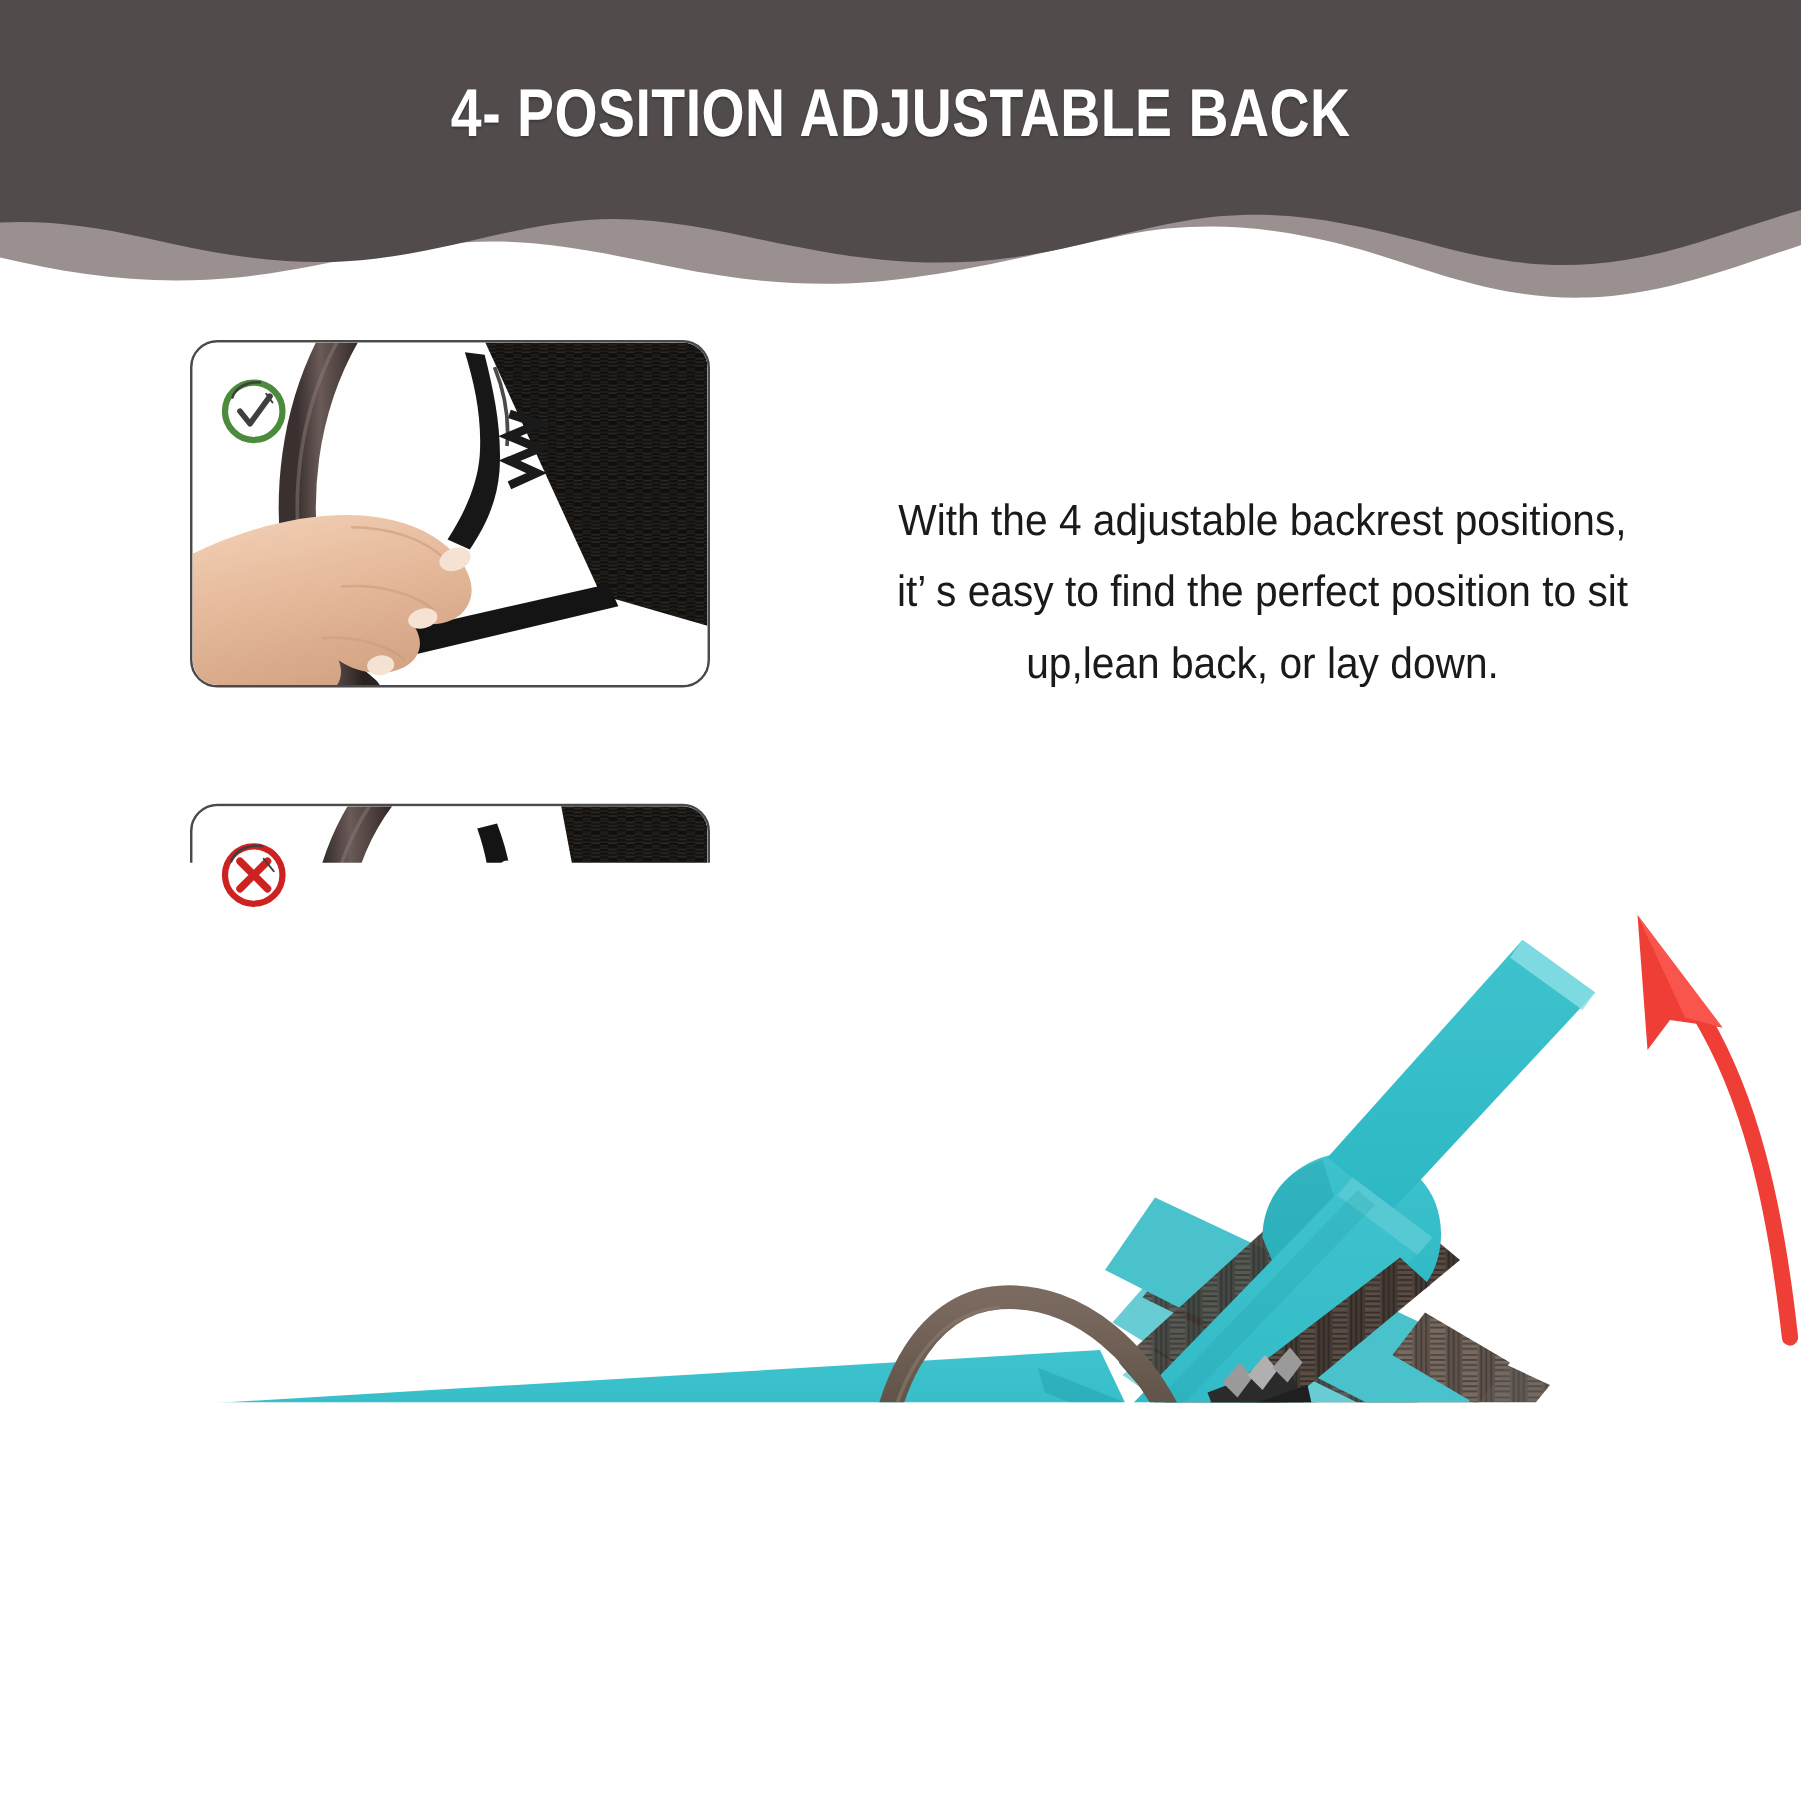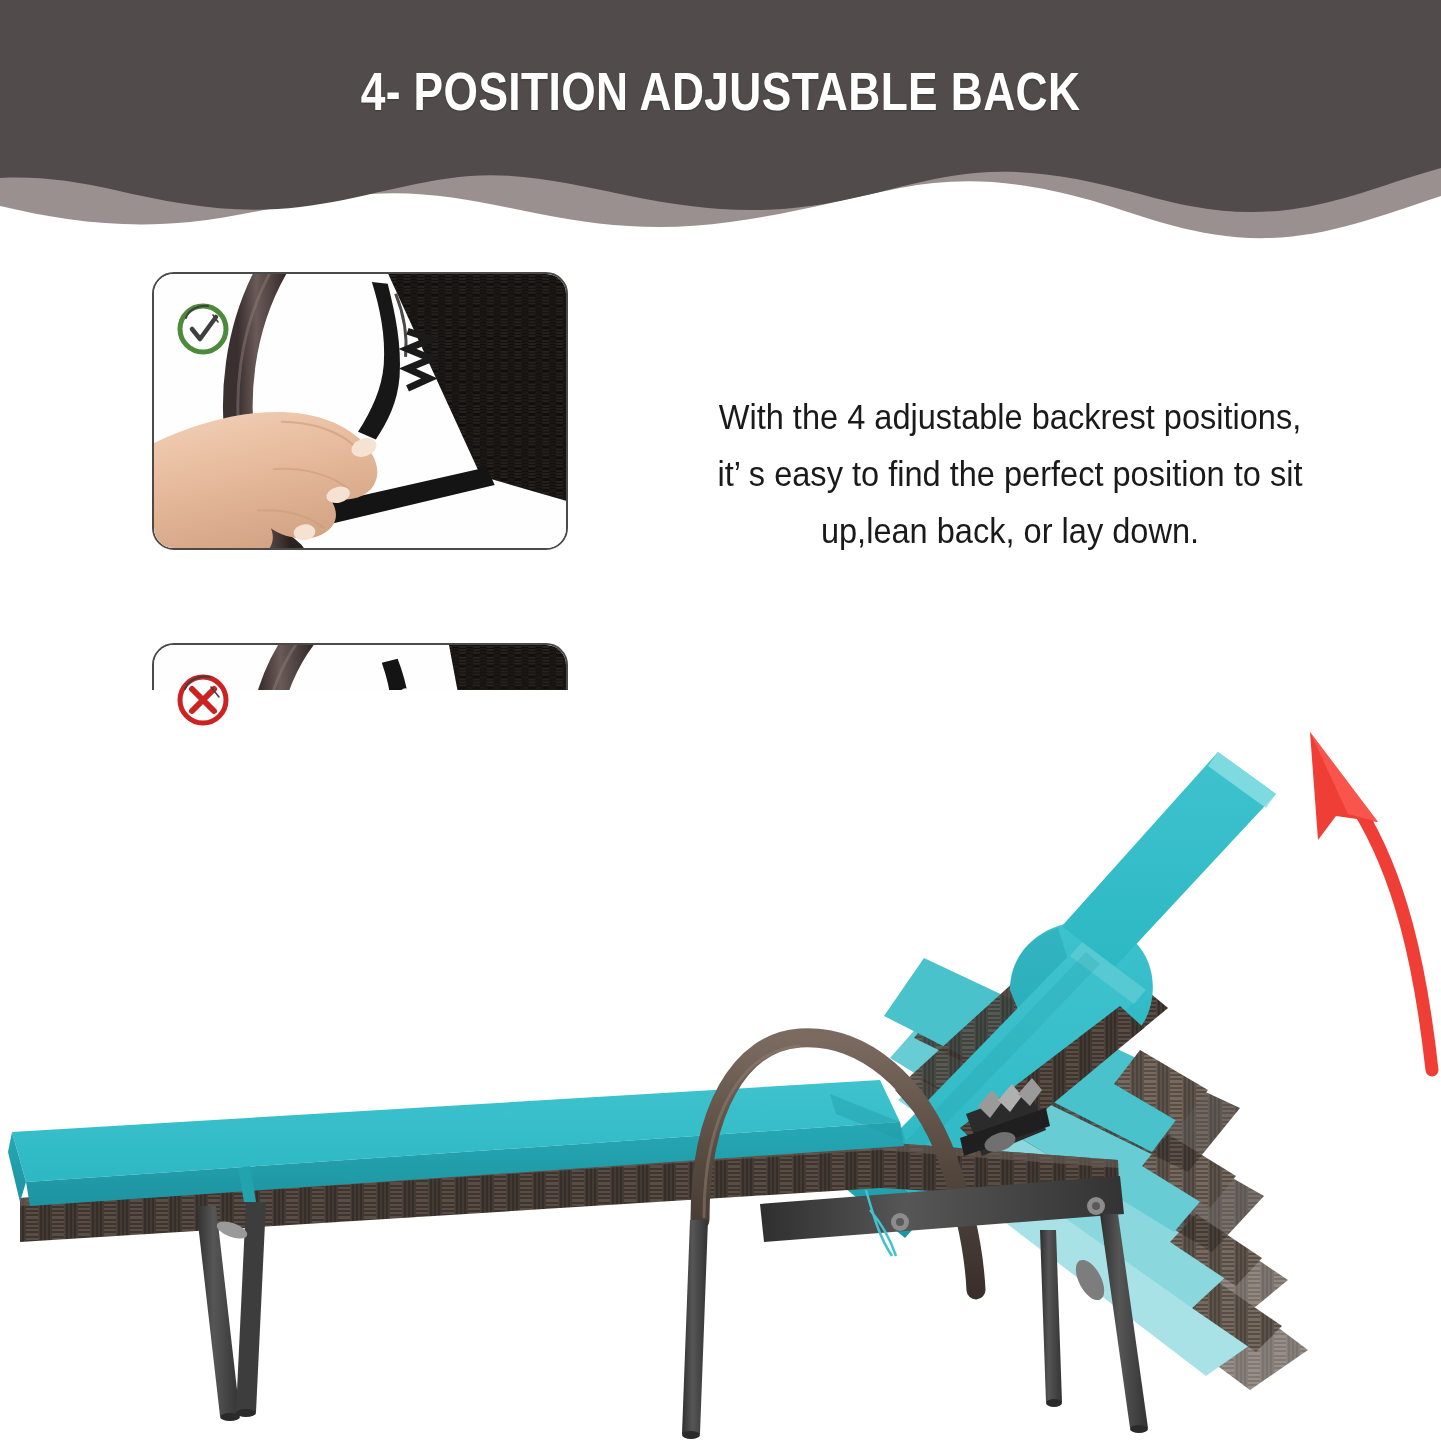--- a/index.html
+++ b/index.html
@@ -3,21 +3,21 @@
 <meta charset="utf-8">
 <style>
   html, body {
     margin: 0;
     padding: 0;
     background: #ffffff;
   }
   #page {
     position: relative;
     width: 1441px;
-    height: 1441px;
+    height: 1122px;
     background: #ffffff;
     overflow: hidden;
     font-family: "Liberation Sans", sans-serif;
   }
 
   
   .banner {
     position: absolute;
     left: 0; top: 0;
     width: 1441px;

